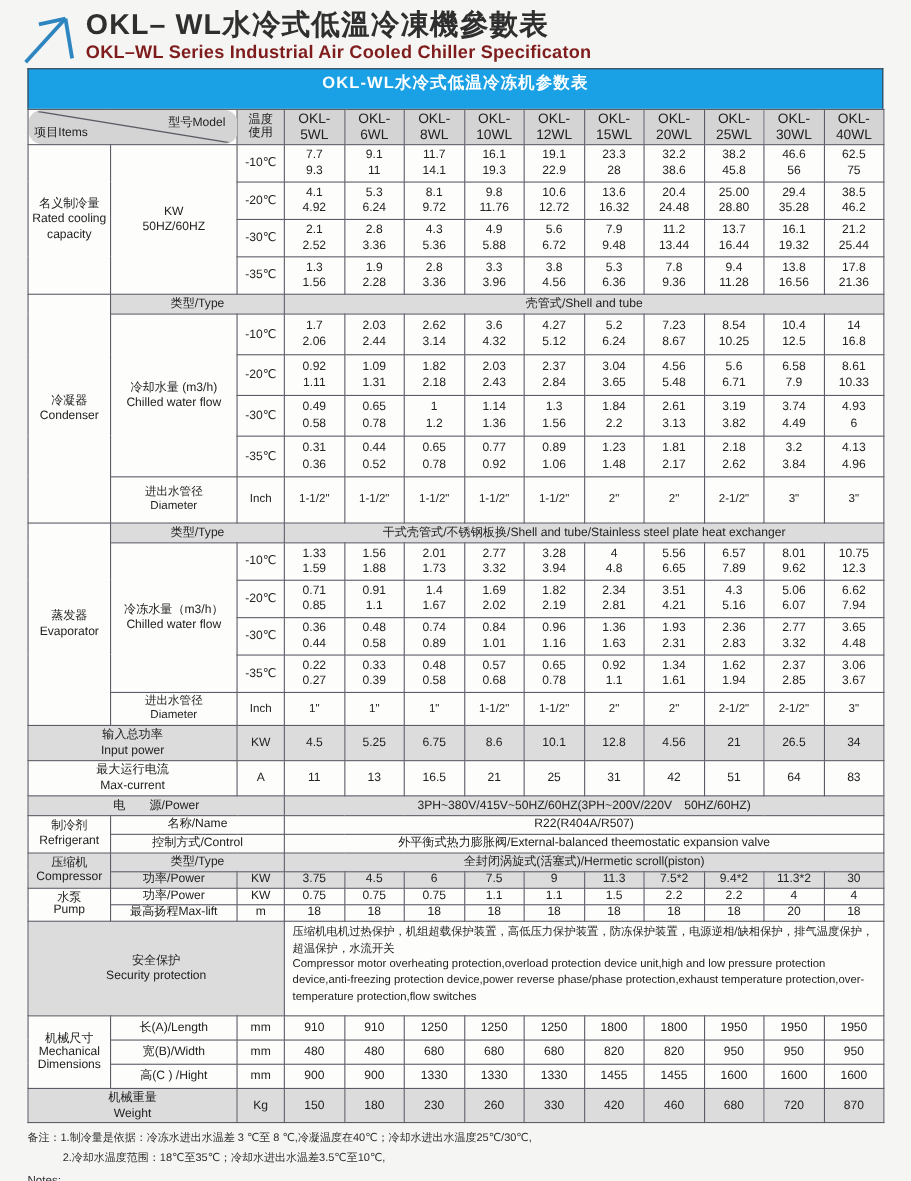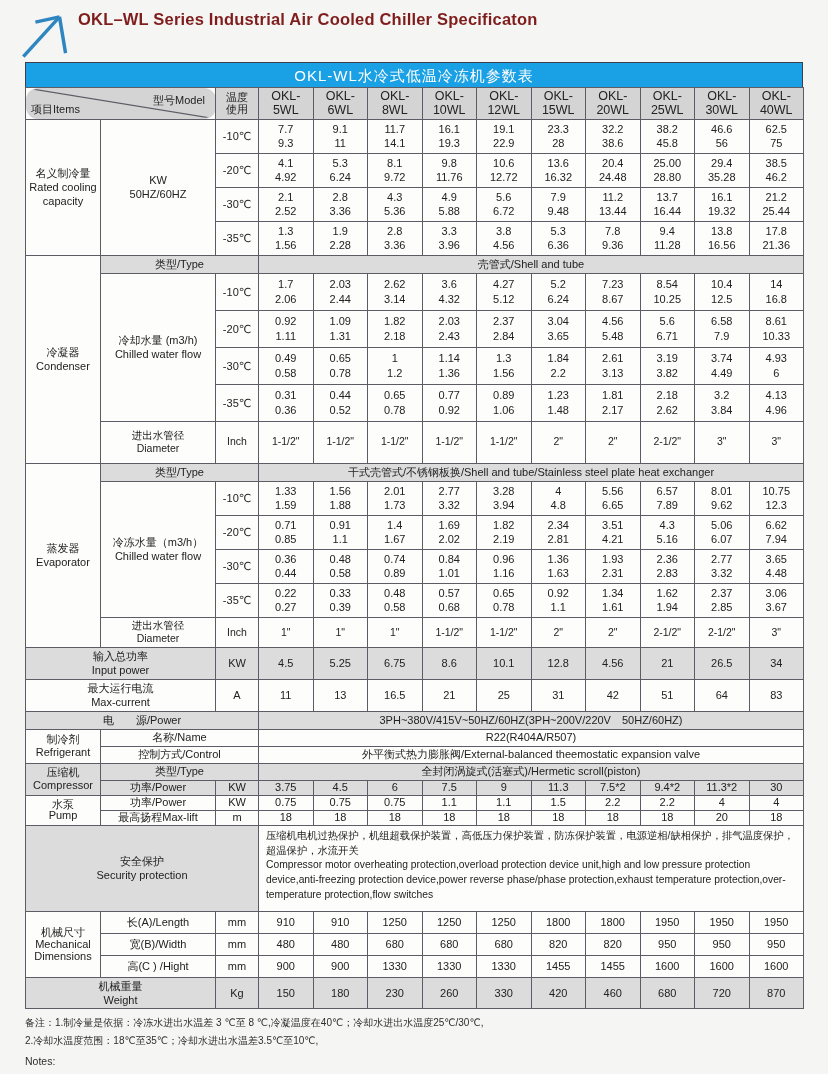--- a/index.html
+++ b/index.html
@@ -11,22 +11,22 @@
     width:828px; height:1074px; overflow:hidden; background:var(--page);
     font-family:"Liberation Sans","DejaVu Sans",sans-serif; color:var(--ink);
   }
   .page-header{display:flex; align-items:flex-start; padding:8px 0 0 18px; height:58px;}
   .logo{width:52px; height:50px; flex:0 0 52px; margin-top:2px;}
   .titles{margin-left:8px;}
   .title-zh{font-size:26px; font-weight:bold; letter-spacing:1px; color:#2f2f2f; line-height:1.1;}
   .title-en{font-size:16.5px; font-weight:bold; color:#7f1d1d; margin-top:2px; letter-spacing:.2px;}
   .table-wrap{width:778px; margin:4px auto 0 25px;}
   .banner{
-    background:var(--accent); color:#fff; text-align:center; font-size:15px; font-weight:normal;
-    letter-spacing:1px; height:25px; line-height:25px; border:1px solid var(--bd-dark); border-bottom:none;
+    background:var(--accent); color:#fff; text-align:center; font-size:15px; font-weight:bold;
+    letter-spacing:1px; height:37px; line-height:25px; border:1px solid var(--bd-dark); border-bottom:none;
   }
   table.spec{border-collapse:collapse; table-layout:fixed; width:778px; background:var(--cell);
     border:1px solid var(--bd-dark); font-size:11px; color:#222;}
   td{border:1px solid var(--bd); text-align:center; vertical-align:middle;
      white-space:pre-line; line-height:1.3; padding:1px 2px; overflow:hidden;}
   td.g{background:var(--row-gray);}
   tr.sec td{border-top:1.5px solid var(--bd-dark);}
   tr.k-hdr td{height:30px; background:var(--hdr-gray); font-size:12.5px; line-height:1.15;}
   tr.k-hdr td[data-name="temp-usage-header"]{font-size:11px;}
   tr.k-rc td{height:34px;}
@@ -41,33 +41,34 @@
   tr.k-secp td{height:86px;}
   tr.k-dim td{height:22px; line-height:1.1;}
   tr.k-wt td{height:28px;}
   td.al-left{text-align:left; padding:3px 7px; font-size:10.3px; line-height:1.45; vertical-align:top; white-space:pre-line;}
   td.diag{position:relative; padding:0;border-radius:12px;}
   td.diag svg{position:absolute; left:0; top:0; width:100%; height:100%;}
   td.diag .d1{position:absolute; left:5px; bottom:3px; font-size:11px;}
   td.diag .d2{position:absolute; right:10px; top:40%; transform:translateY(-50%); font-size:11px;}
   .notes{margin:5px 0 0 25px; color:#2e2e2e;}
   .notes .zh{font-size:10px; line-height:1.75;}
-  .notes .zh.ind{}
+  .notes .zh.ind{margin-left:32px;}
   .notes .en-label{font-size:10.5px; margin-top:6px;}
 </style>
 </head>
 <body>
 
 <div class="page-header" data-name="page-header">
   <svg class="logo" viewBox="0 0 60 58" data-name="brand-arrow-icon">
     <line x1="6" y1="54" x2="48" y2="8" stroke="#2e86c1" stroke-width="4"></line>
     <line x1="48" y1="8" x2="20" y2="14" stroke="#2e86c1" stroke-width="4"></line>
     <line x1="48" y1="8" x2="55" y2="50" stroke="#2e86c1" stroke-width="4"></line>
   </svg>
   <div class="titles">
+    <div class="title-zh" data-name="page-title-zh">OKL– WL水冷式低溫冷凍機參數表</div>
     <div class="title-en" data-name="page-title-en">OKL–WL Series Industrial Air Cooled Chiller Specificaton</div>
   </div>
 </div>
 
 <div class="table-wrap" data-name="spec-table-wrap">
   <div class="banner" data-name="table-banner">OKL-WL水冷式低温冷冻机参数表</div>
   <table class="spec" data-name="spec-table">
     <colgroup>
       <col style="width:75px">
         <col style="width:115px">

